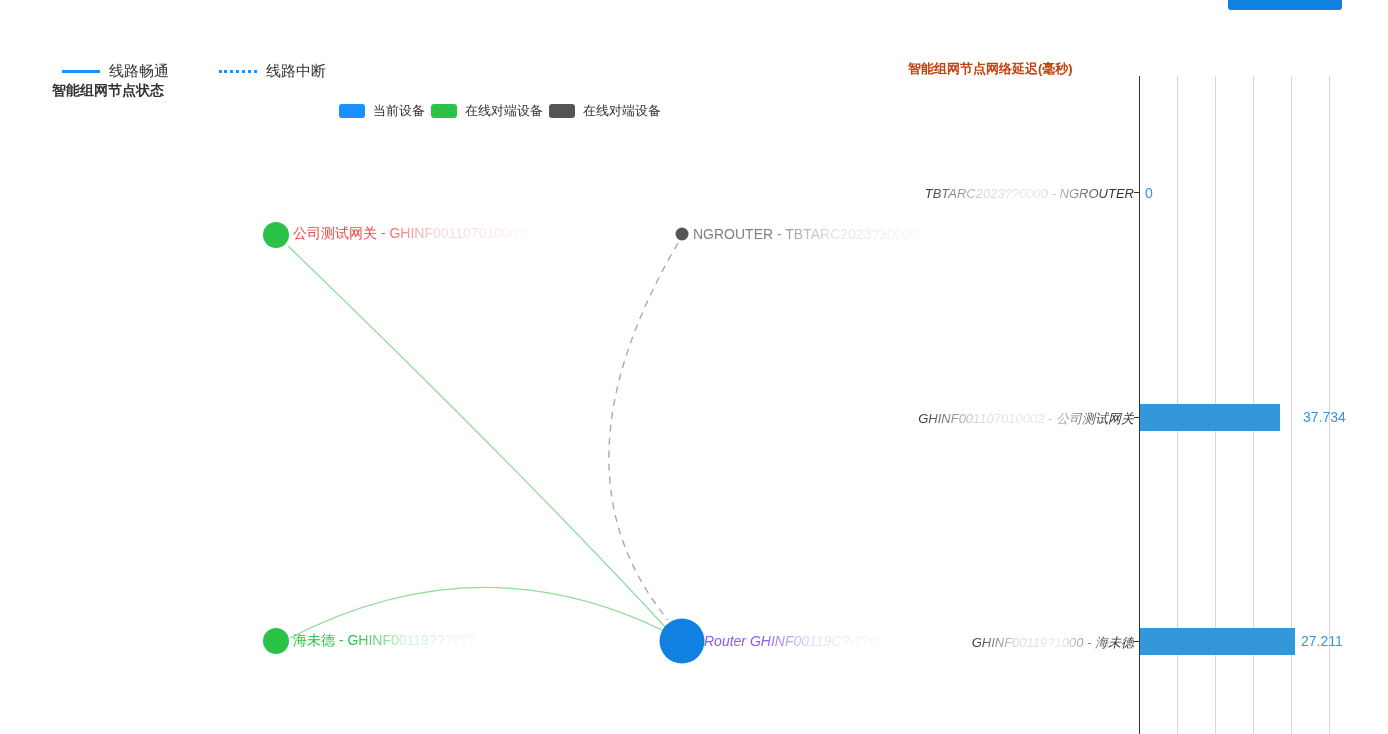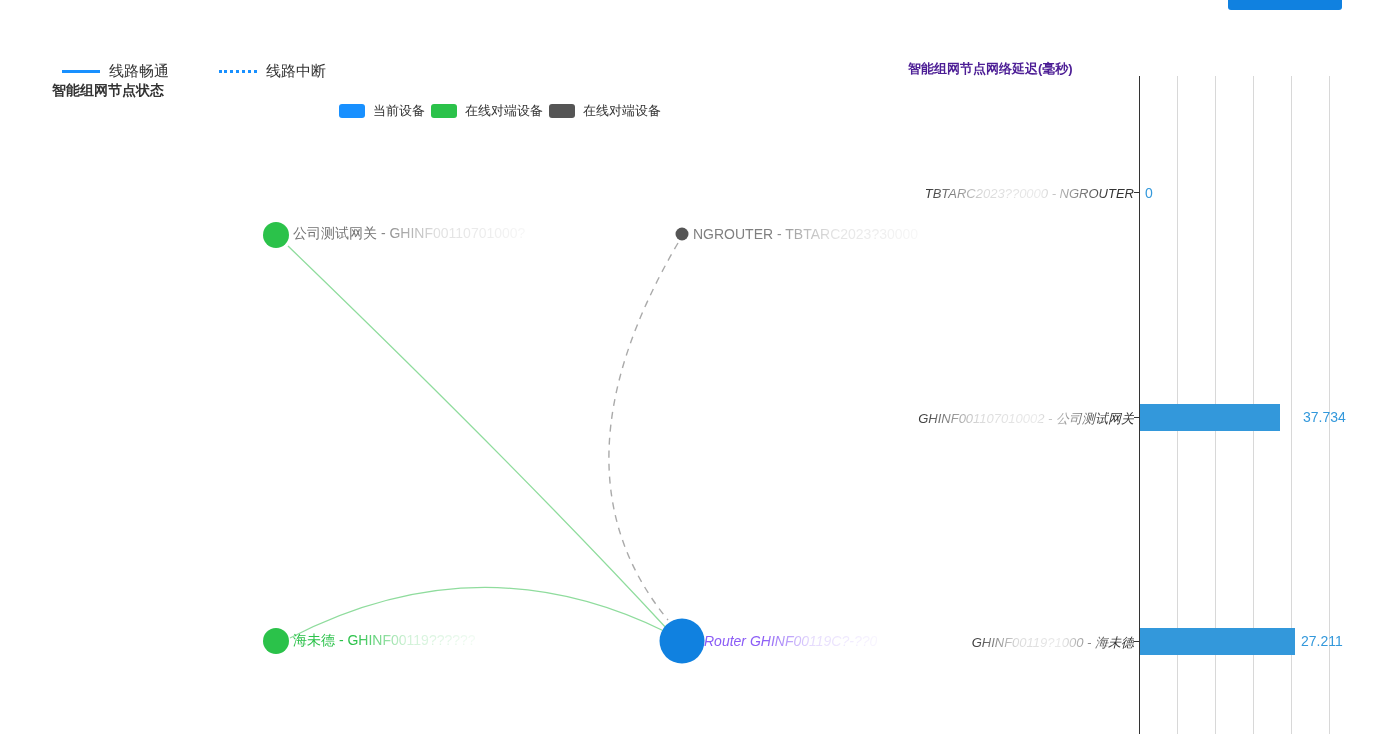--- a/index.html
+++ b/index.html
@@ -124,21 +124,21 @@
     display: inline-block;
   }
 
   
   #latency-title {
     position: absolute;
     left: 908px;
     top: 60px;
     font-size: 13px;
     font-weight: bold;
-    color: #4c1d95;
+    color: #c2410c;
     white-space: nowrap;
   }
   #latency-chart {
     position: absolute;
     left: 900px;
     top: 76px;
     width: 488px;
     height: 658px;
   }
   .grid-line {
@@ -226,21 +226,21 @@
     <path d="M 288 246 Q 520 470 668 630" fill="none" stroke="#8fdc9d" stroke-width="1.3"></path>
 
     <path d="M 290 638 Q 480 540 666 632" fill="none" stroke="#8fdc9d" stroke-width="1.3"></path>
 
     <path d="M 678 243 Q 545 470 668 620" fill="none" stroke="#aaaaaa" stroke-width="1.4" stroke-dasharray="7 6"></path>
   </svg>
 
   <svg class="node-circle" style="position:absolute;left:262px;top:221px;" width="28" height="28">
     <circle cx="14" cy="14" r="13" fill="#2bc24a"></circle>
   </svg>
-  <div class="node-label" style="left:293px;top:225px;color:#737373;">
+  <div class="node-label" style="left:293px;top:225px;color:#ef4444;">
     <span class="lbl-fade">公司测试网关 - GHINF00110701000?</span>
   </div>
 
   <svg class="node-circle" style="position:absolute;left:675px;top:227px;" width="14" height="14">
     <circle cx="7" cy="7" r="6.5" fill="#555555"></circle>
   </svg>
   <div class="node-label" style="left:693px;top:226px;color:#808080;">
     <span class="lbl-fade">NGROUTER - TBTARC2023?30000</span>
   </div>
 

